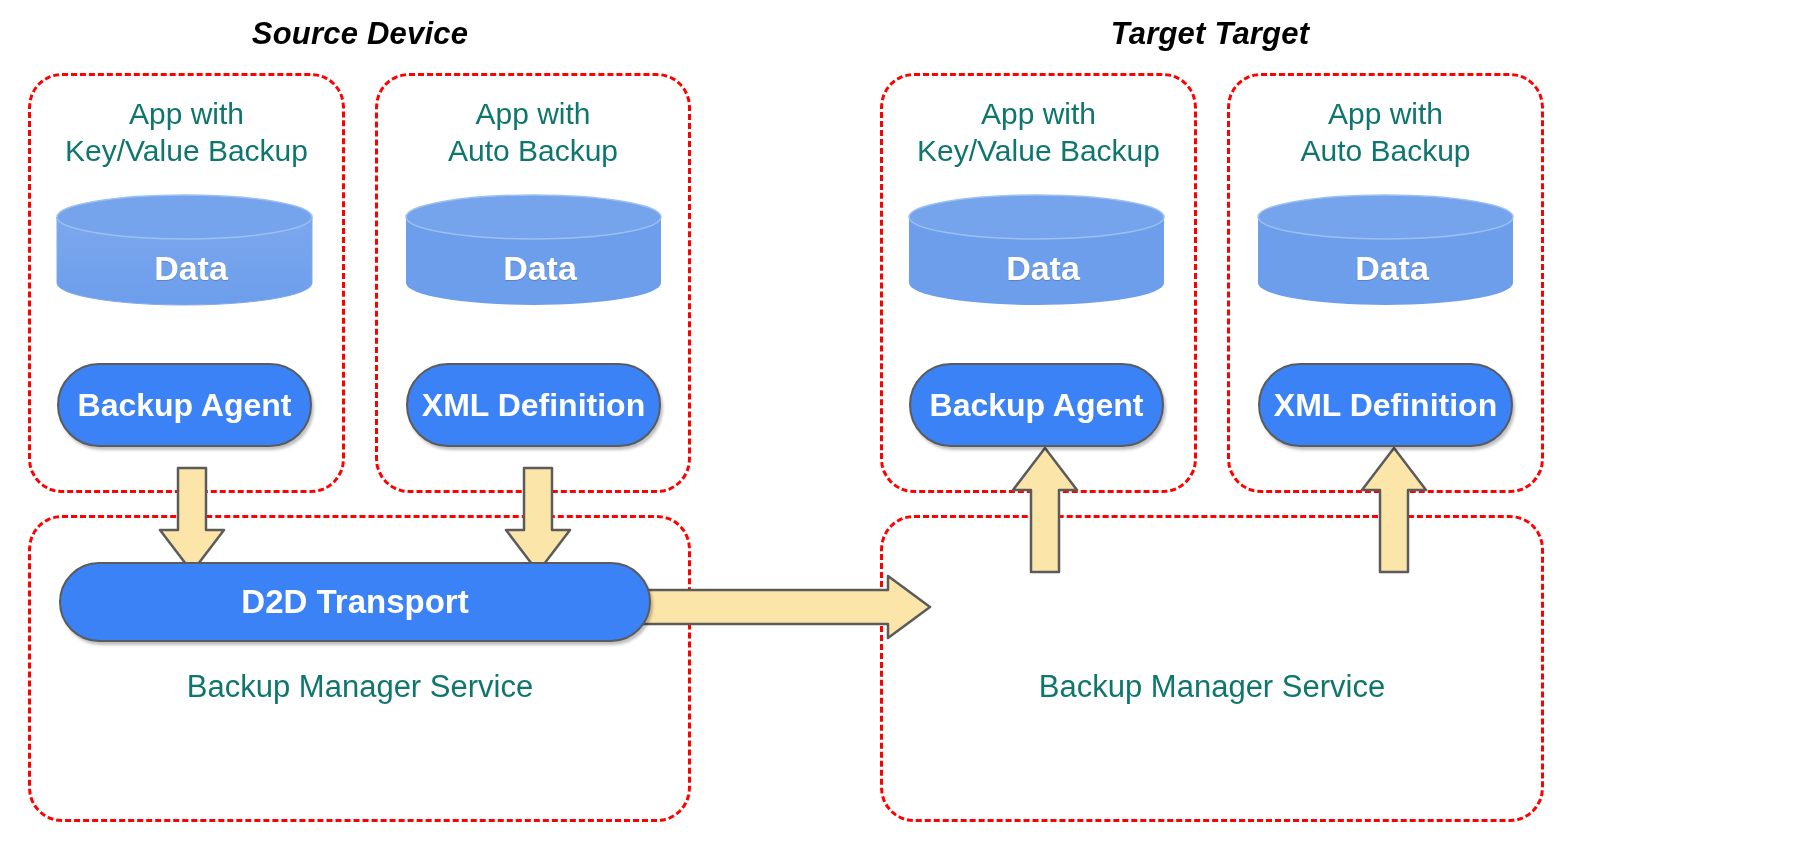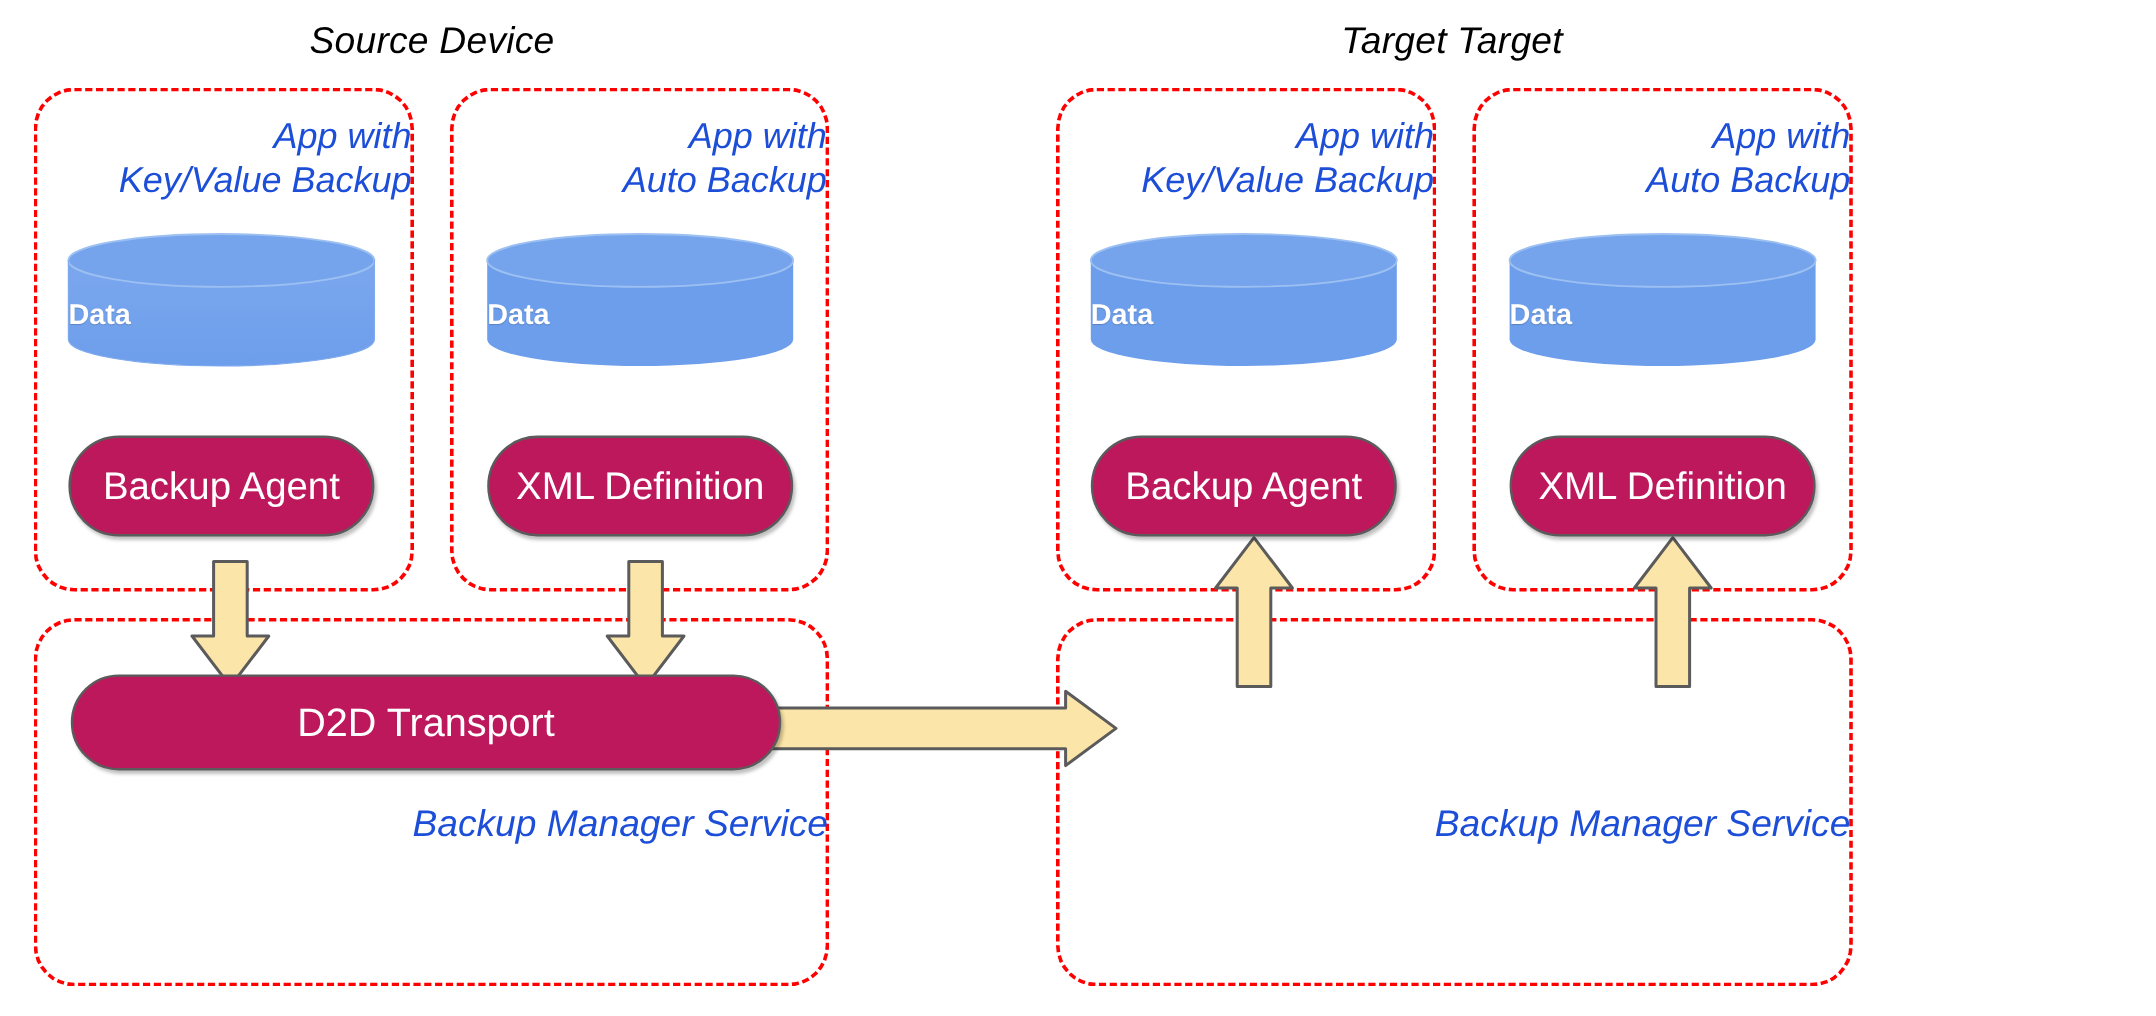--- a/index.html
+++ b/index.html
@@ -3,51 +3,52 @@
 <meta charset="utf-8">
 <style>
   html,body{margin:0;padding:0;background:#ffffff;}
   body{width:1797px;height:847px;position:relative;overflow:hidden;
        font-family:"Liberation Sans","DejaVu Sans",sans-serif;}
 
   .stage{position:absolute;left:0;top:0;width:1797px;height:847px;}
 
   
   .device-title{
-    position:absolute;text-align:center;font-style:italic;font-weight:400;
+    position:absolute;text-align:center;font-style:italic;font-weight:700;
     font-size:31px;color:#000000;white-space:nowrap;letter-spacing:.2px;
   }
 
   
   .dashed{
     position:absolute;box-sizing:border-box;
     border:3px dashed #ff0000;border-radius:34px;background:transparent;
   }
 
   
   .app-label{
-    position:absolute;text-align:right;font-style:italic;font-weight:400;
-    font-size:30px;line-height:37px;color:#1d4ed8;
+    position:absolute;text-align:center;font-weight:400;
+    font-size:30px;line-height:37px;color:#0f766e;
   }
 
   
   .cyl{position:absolute;}
   .cyl svg{display:block;overflow:visible;}
   .cyl .cyl-text{
-    position:absolute;left:0;right:0;
-    font-size:24px;font-weight:bold;color:#ffffff;
+    position:absolute;left:0;right:0;text-align:center;
+    font-size:34px;font-weight:bold;color:#ffffff;
     text-shadow:0 1px 1px rgba(0,0,0,.18);
+    padding-left:13px;
   }
 
   
   .pill{
     position:absolute;box-sizing:border-box;
-    background:#be185d;border:2px solid #5b5b5b;
+    background:#3b82f6;border:2px solid #5b5b5b;
     display:flex;align-items:center;justify-content:center;
-    color:#ffffff;font-weight:normal;white-space:nowrap;
+    color:#ffffff;font-weight:bold;white-space:nowrap;
     box-shadow:2px 3px 3px rgba(0,0,0,.25);
   }
   .pill.small{border-radius:48px;font-size:32px;}
   .pill.wide{border-radius:52px;font-size:33px;}
 
   
   .arrow{position:absolute;}
   .arrow svg{display:block;overflow:visible;}
 
   

